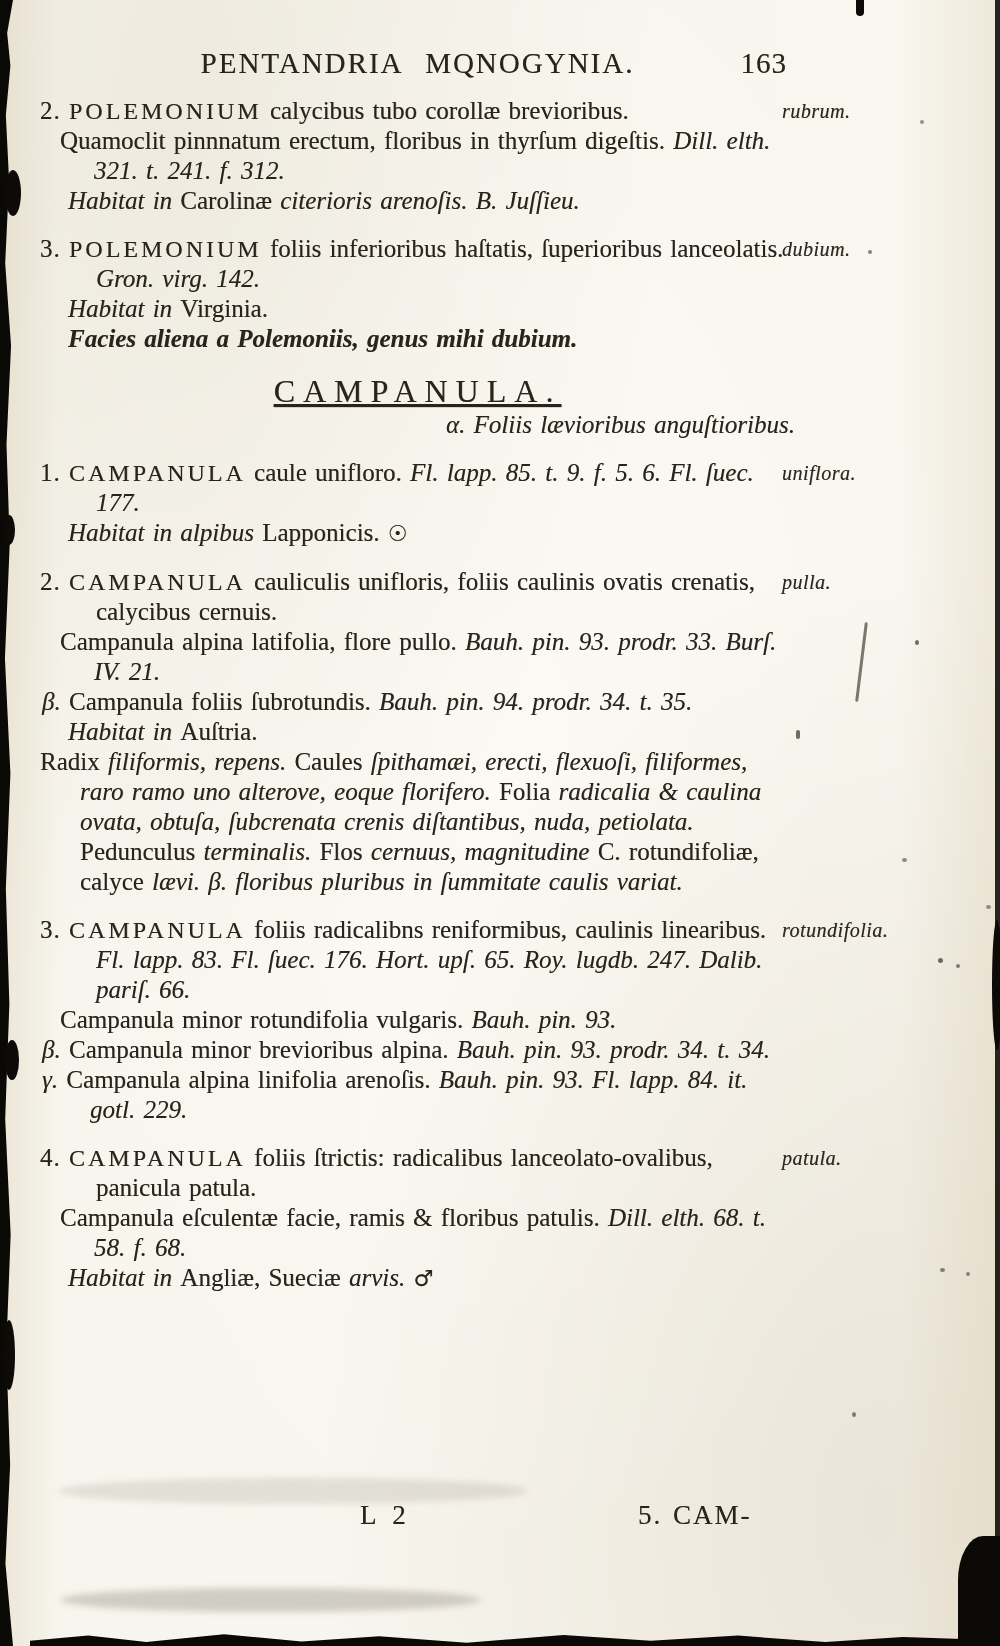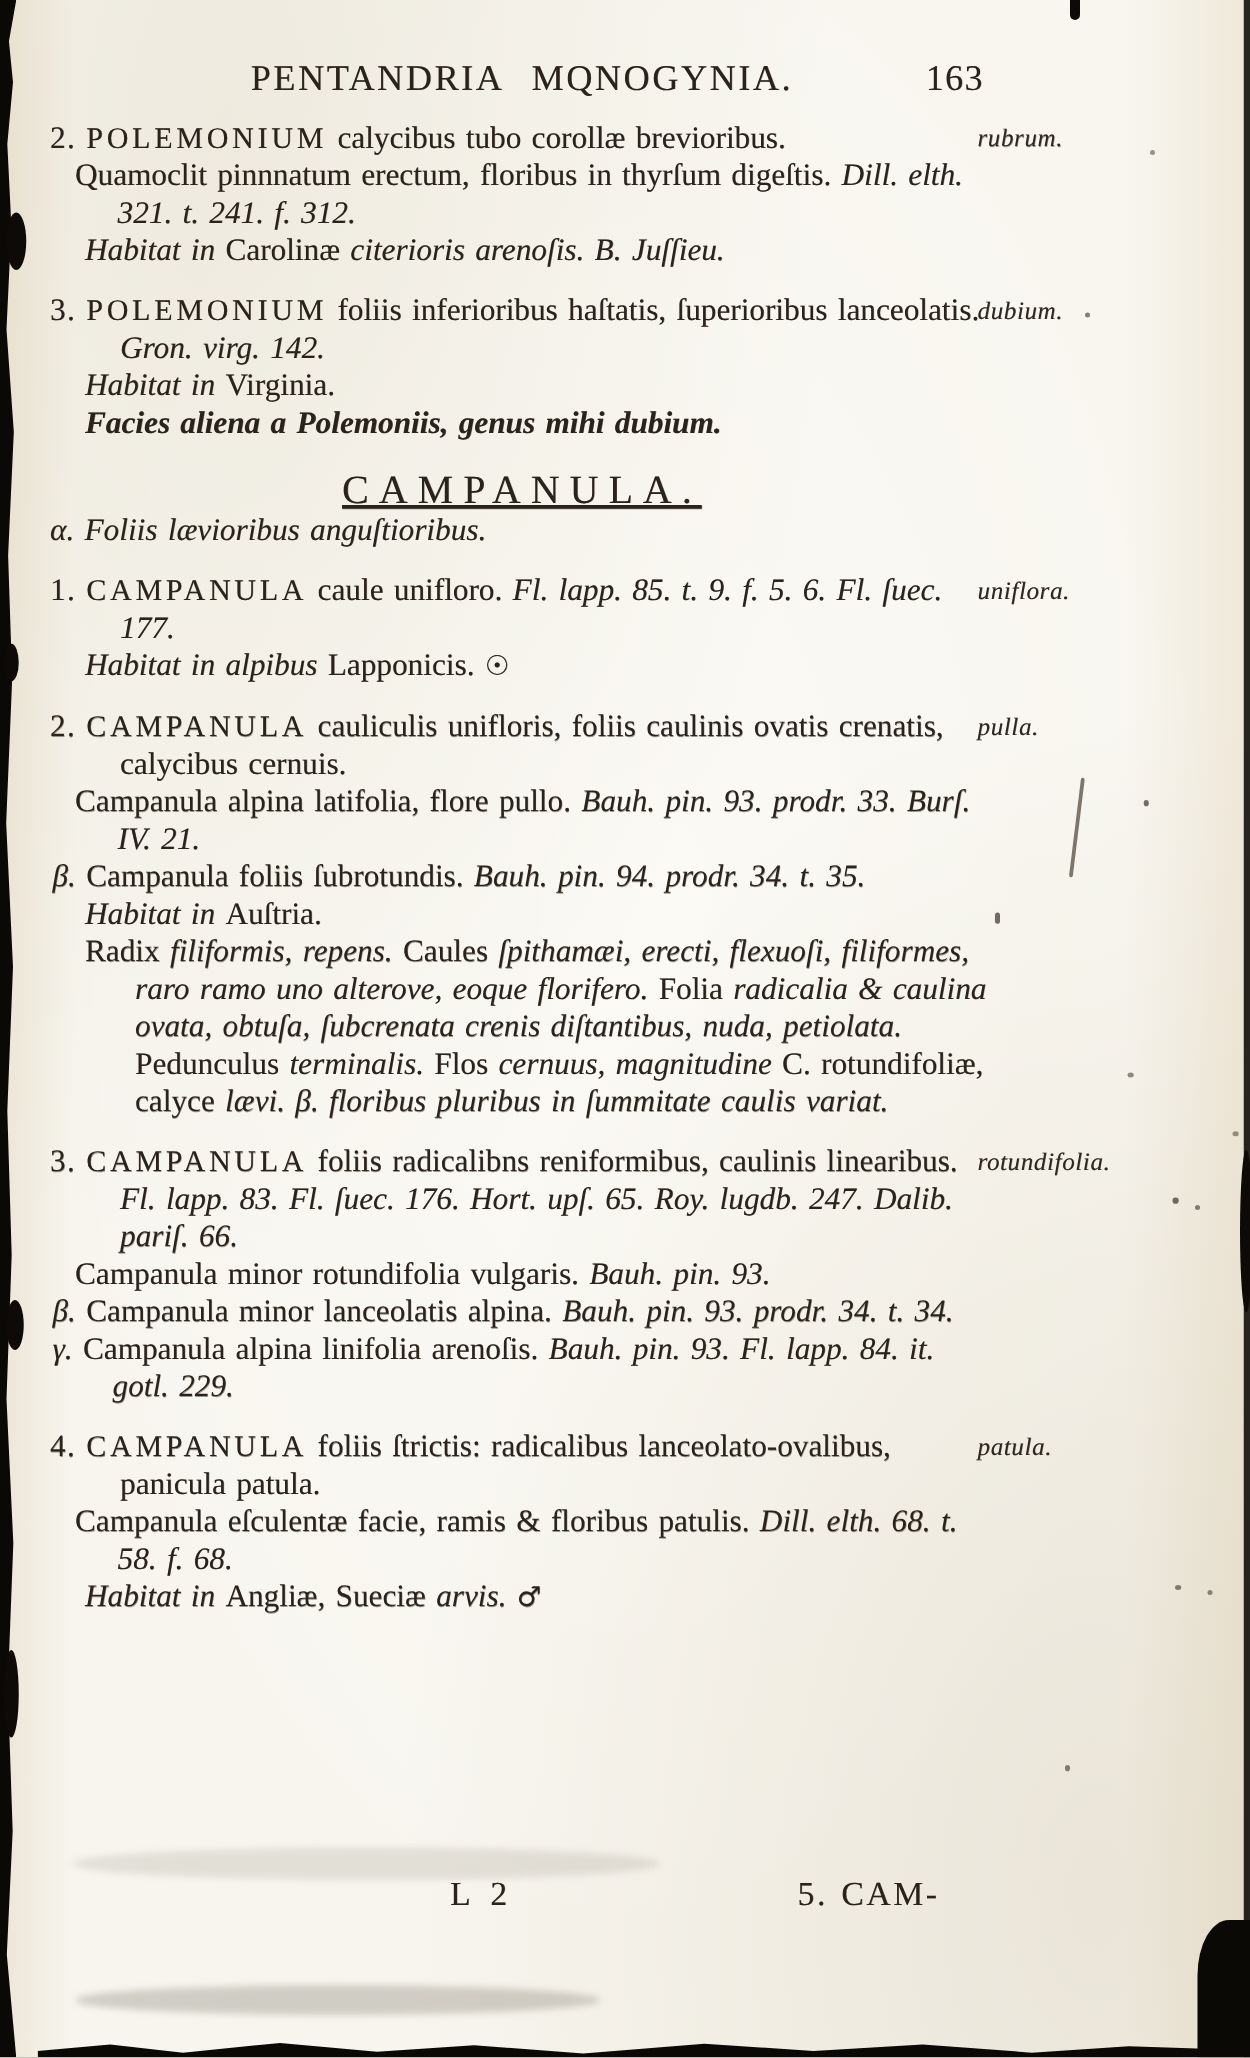--- a/index.html
+++ b/index.html
@@ -35,28 +35,28 @@
   .page-number{position:absolute;right:8px;top:0;letter-spacing:1px;}
 
   .entry{position:relative;margin-top:18px;}
   .entry-head{padding-left:56px;text-indent:-56px;}
   .num{letter-spacing:1px;}
   .genus{font-size:24px;letter-spacing:3px;}
   .syn{margin-left:20px;padding-left:34px;text-indent:-34px;}
   .greek{margin-left:2px;padding-left:48px;text-indent:-48px;}
   .habitat{margin-left:28px;padding-left:26px;text-indent:-26px;}
   .note{margin-left:28px;font-weight:bold;}
-  .obs{margin-left:28px;padding-left:40px;text-indent:-40px;font-family:Liberation Serif, serif;}
+  .obs{padding-left:40px;text-indent:-40px;font-family:Liberation Serif, serif;}
   .margin-note{
     position:absolute;left:742px;top:3px;width:230px;
     font-style:italic;font-size:20px;line-height:24px;letter-spacing:.5px;
     color:#2e2720;
   }
   .genus-heading{margin-top:22px;margin-bottom:4px;text-align:center;font-size:32px;letter-spacing:8px;text-decoration:underline;}
-  .section-line{text-align:left;margin-bottom:2px;font-size:25px;}
+  .section-line{text-align:right;margin-bottom:2px;font-size:25px;}
 
   .footer{position:absolute;left:40px;top:1500px;width:760px;height:40px;}
   .signature{position:absolute;left:320px;font-size:27px;letter-spacing:4px;}
   .catchword{position:absolute;left:598px;font-size:27px;letter-spacing:2px;}
 
   
   .edge{position:absolute;background:#0b0906;}
   .edge-left{left:0;top:0;bottom:0;width:13px;
     clip-path:polygon(0 0,100% 0,55% 2%,80% 4%,45% 7%,70% 11%,40% 16%,85% 21%,50% 27%,75% 33%,38% 40%,80% 47%,45% 54%,72% 61%,40% 68%,82% 75%,48% 82%,78% 89%,42% 95%,100% 100%,0 100%);}
   .edge-right{right:0;top:0;bottom:0;width:5px;opacity:.88;}
@@ -122,21 +122,21 @@
           <span class="margin-note">pulla.</span>
           <p class="syn"><span>Campanula alpina latifolia, flore pullo. </span><span class="i">Bauh. pin. 93. prodr. 33. Burſ. IV. 21.</span></p>
           <p class="greek"><span class="i">β.</span><span> Campanula foliis ſubrotundis. </span><span class="i">Bauh. pin. 94. prodr. 34. t. 35.</span></p>
           <p class="habitat"><span class="i">Habitat in </span><span>Auſtria.</span></p>
           <p class="obs"><span>Radix </span><span class="i">filiformis, repens. </span><span>Caules </span><span class="i">ſpithamæi, erecti, flexuoſi, filiformes, raro ramo uno alterove, eoque florifero. </span><span>Folia </span><span class="i">radicalia &amp; caulina ovata, obtuſa, ſubcrenata crenis diſtantibus, nuda, petiolata. </span><span>Pedunculus </span><span class="i">terminalis. </span><span>Flos </span><span class="i">cernuus, magnitudine </span><span>C. rotundifoliæ, calyce </span><span class="i">lævi. β. floribus pluribus in ſummitate caulis variat.</span></p>
         </div>
         <div class="entry">
           <p class="entry-head"><span class="num">3.</span> <span class="genus">CAMPANULA</span> <span>foliis radicalibns reniformibus, caulinis linearibus. </span><span class="i">Fl. lapp. 83. Fl. ſuec. 176. Hort. upſ. 65. Roy. lugdb. 247. Dalib. pariſ. 66.</span></p>
           <span class="margin-note">rotundifolia.</span>
           <p class="syn"><span>Campanula minor rotundifolia vulgaris. </span><span class="i">Bauh. pin. 93.</span></p>
-          <p class="greek"><span class="i">β.</span><span> Campanula minor lanceolatis alpina. </span><span class="i">Bauh. pin. 93. prodr. 34. t. 34.</span></p>
+          <p class="greek"><span class="i">β.</span><span> Campanula minor brevioribus alpina. </span><span class="i">Bauh. pin. 93. prodr. 34. t. 34.</span></p>
           <p class="greek"><span class="i">γ.</span><span> Campanula alpina linifolia arenoſis. </span><span class="i">Bauh. pin. 93. Fl. lapp. 84. it. gotl. 229.</span></p>
         </div>
         <div class="entry">
           <p class="entry-head"><span class="num">4.</span> <span class="genus">CAMPANULA</span> <span>foliis ſtrictis: radicalibus lanceolato-ovalibus, panicula patula.</span></p>
           <span class="margin-note">patula.</span>
           <p class="syn"><span>Campanula eſculentæ facie, ramis &amp; floribus patulis. </span><span class="i">Dill. elth. 68. t. 58. f. 68.</span></p>
           <p class="habitat"><span class="i">Habitat in </span><span>Angliæ, Sueciæ </span><span class="i">arvis. </span><span class=" sym">♂</span></p>
         </div>
       </div>
   </div>

